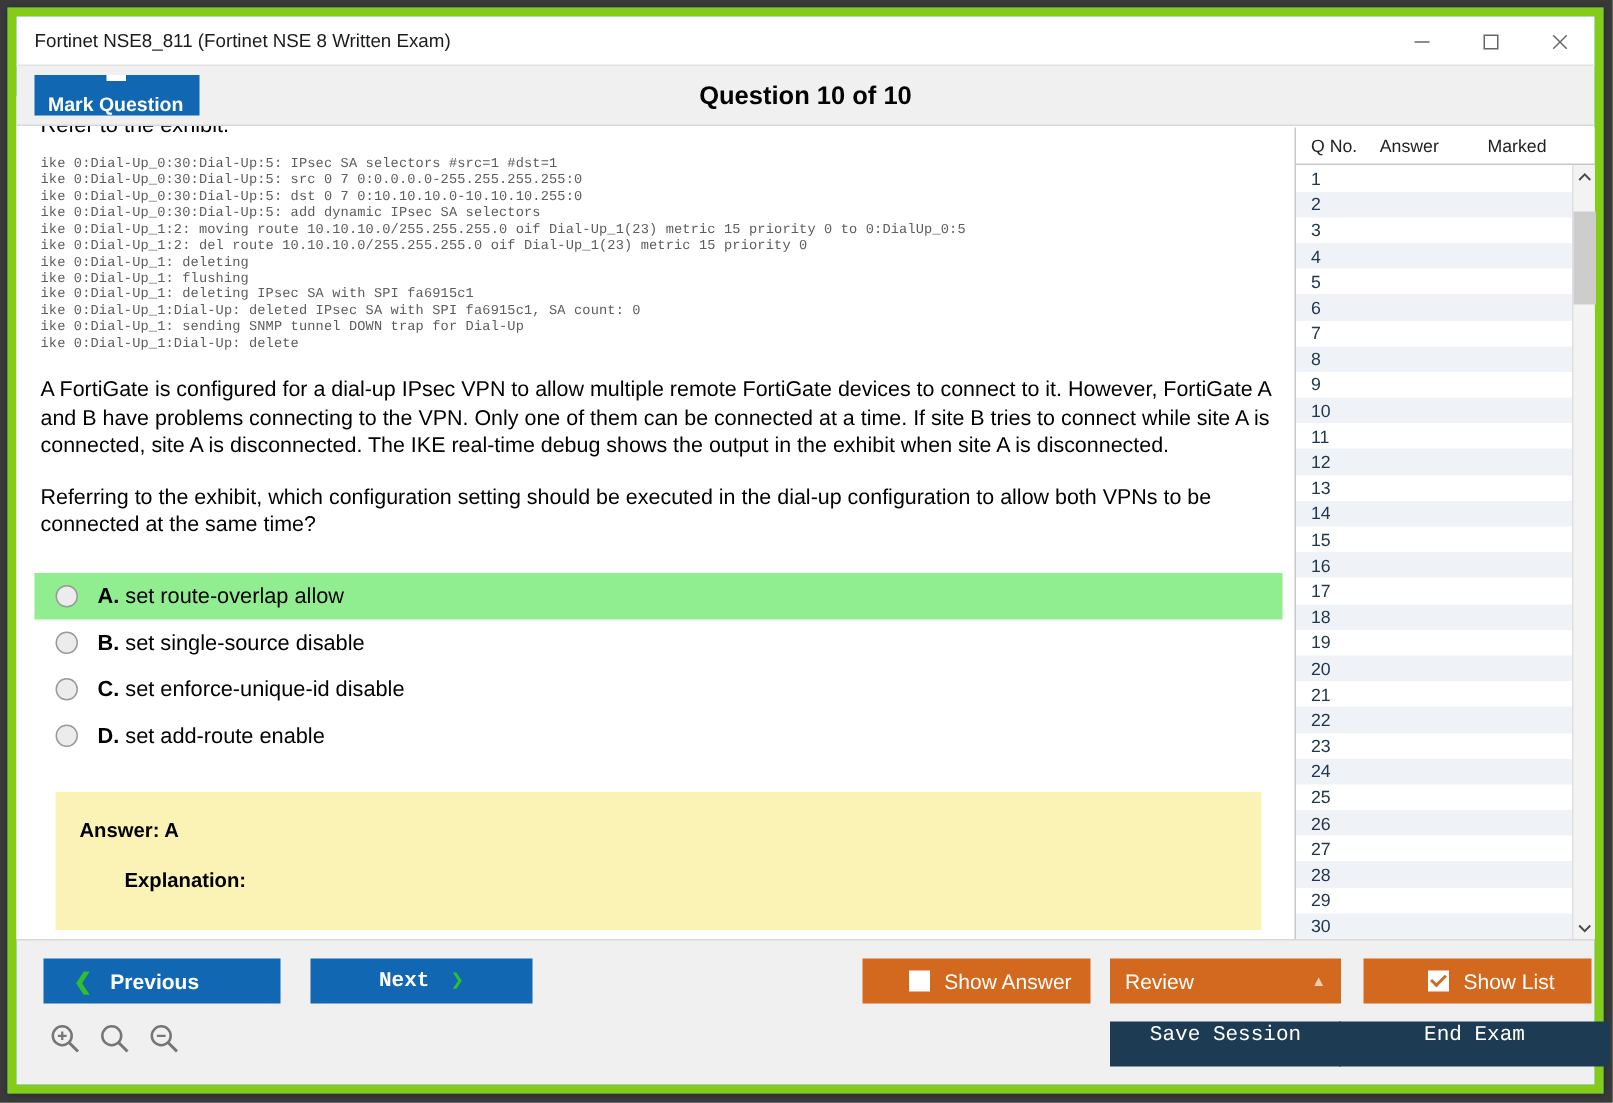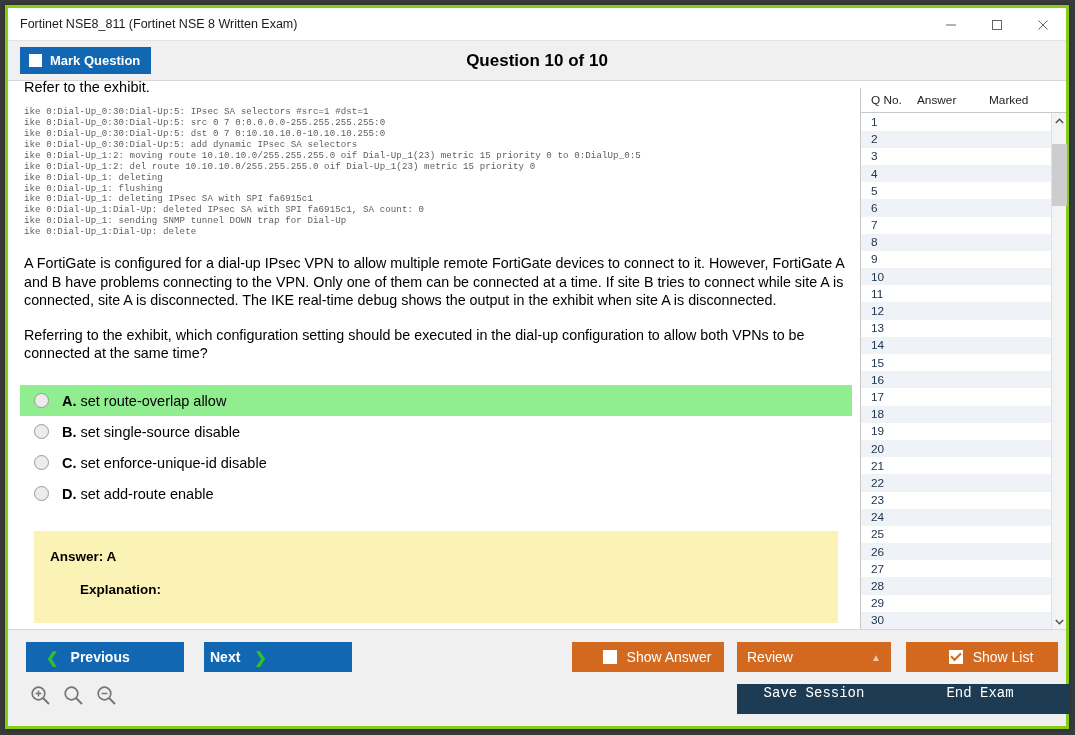--- a/index.html
+++ b/index.html
@@ -9,21 +9,21 @@
     width: 1075px; height: 735px;
     background: #3a3a3a;
     font-family: "Liberation Sans", sans-serif;
     overflow: hidden;
   }
   .app-window {
     position: absolute;
     left: 5px; top: 5px;
     width: 1064px; height: 724px;
     background: #0ea5e9;
-    border: 3px solid #84cc16;
+    border: 6px solid #84cc16;
     display: flex;
     flex-direction: column;
     box-shadow: 0 0 4px rgba(0,0,0,0.35);
   }
   
   .titlebar {
     height: 33px;
     min-height: 33px;
     background: #ffffff;
     display: flex;
@@ -66,20 +66,21 @@
     border: none;
     height: 27px;
     padding: 0 11px 0 9px;
     display: flex;
     align-items: center;
     gap: 8px;
     font-family: "Liberation Sans", sans-serif;
     font-size: 13px;
     font-weight: bold;
     cursor: pointer;
+    flex-direction: column;
   }
   .mark-btn .chk {
     width: 13px; height: 13px;
     background: #ffffff;
     display: inline-block;
   }
   .question-counter {
     position: absolute;
     left: 0; right: 0;
     text-align: center;
@@ -244,21 +245,21 @@
     color: #fff;
     border: none;
     font-family: "Liberation Sans", sans-serif;
     font-size: 14px;
     font-weight: bold;
     display: flex;
     align-items: center;
     cursor: pointer;
   }
   .btn-prev { left: 18px; top: 12px; width: 158px; justify-content: flex-start; padding-left: 20px; gap: 12px; }
-  .btn-next { left: 196px; top: 12px; width: 148px; gap: 14px; }
+  .btn-next { left: 196px; top: 12px; width: 148px; justify-content: center; gap: 14px; font-family: Liberation Mono, monospace; }
   .chev { color: #2fbf2f; font-size: 15px; font-weight: bold; line-height: 1; }
 
   .zoom-icons {
     position: absolute;
     left: 22px; top: 55px;
     display: flex;
     gap: 12px;
     align-items: center;
   }
   .zoom-icons span { cursor: pointer; display: block; }

